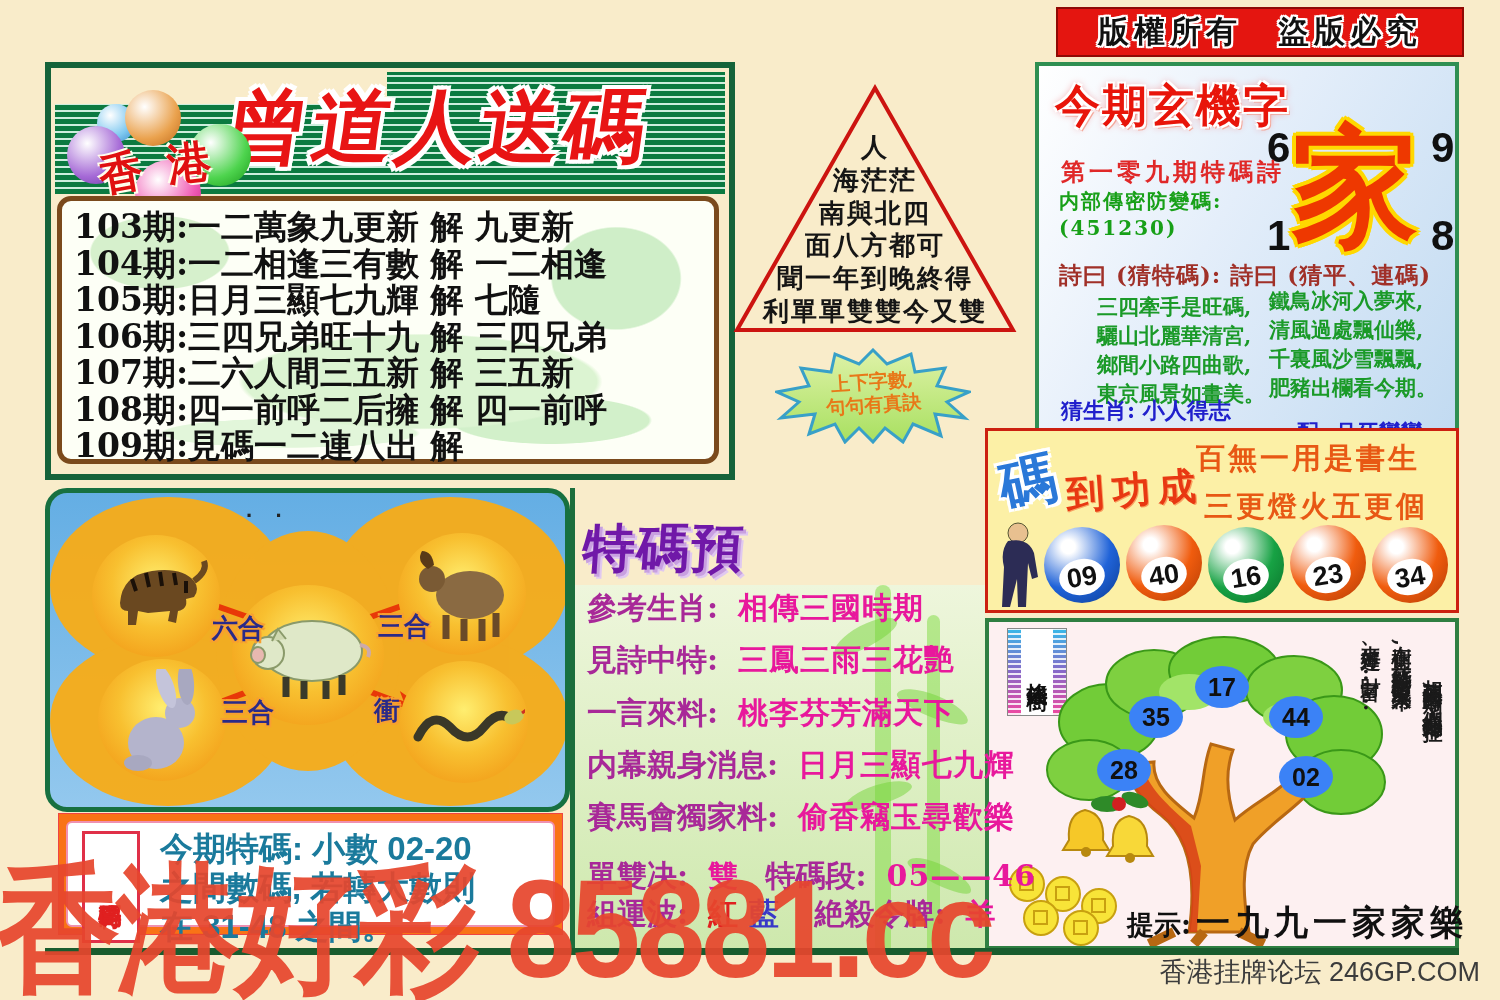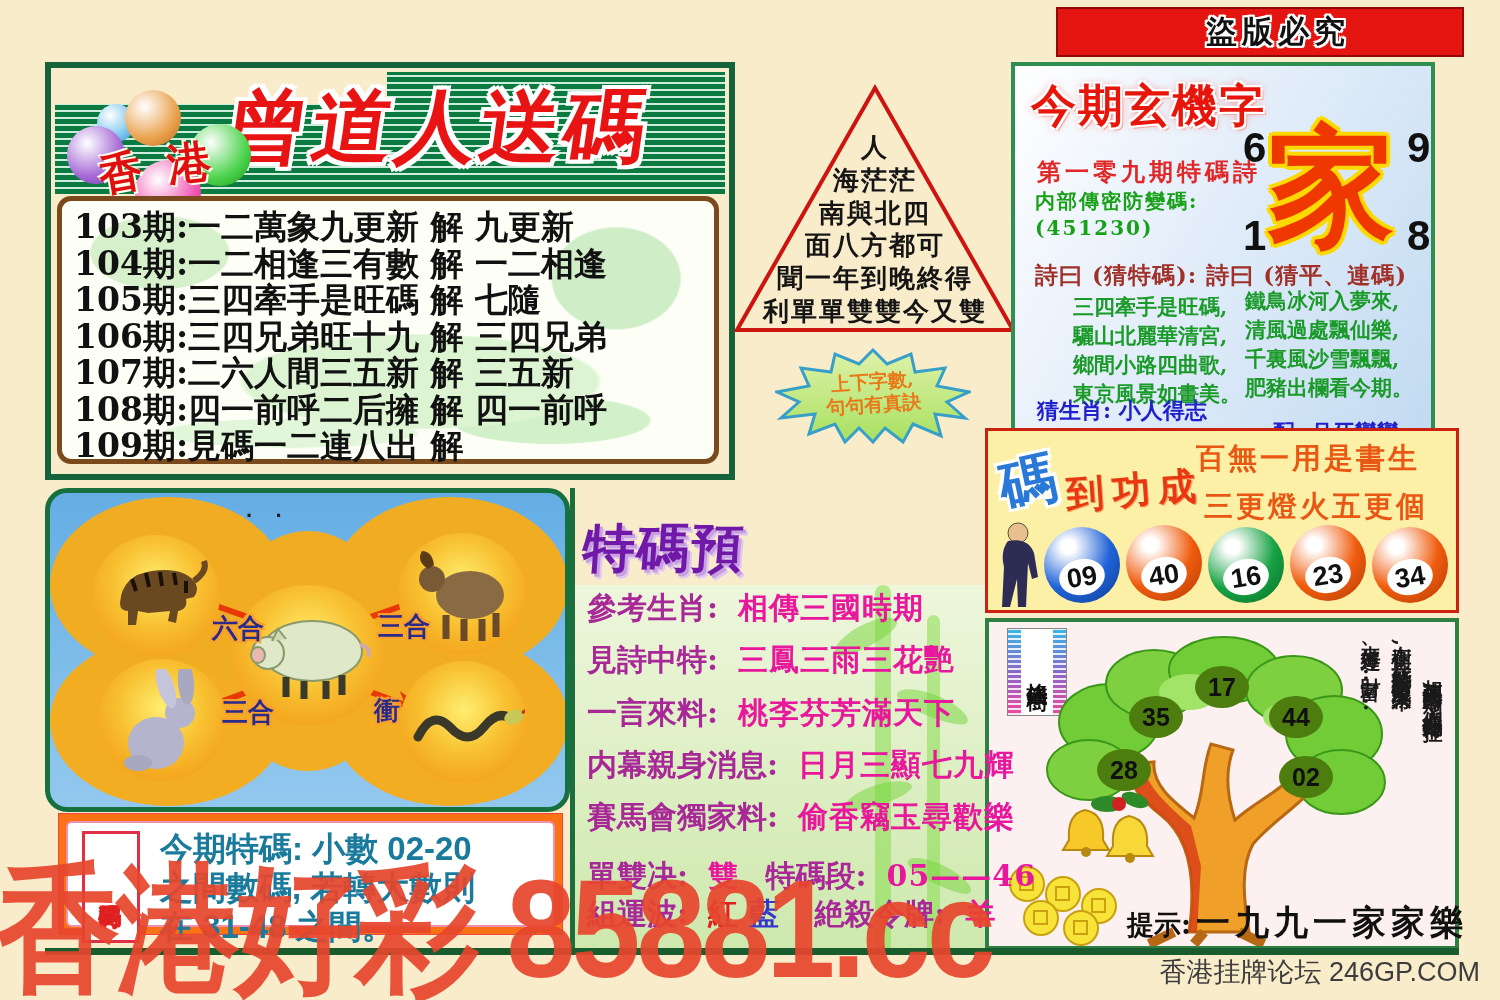--- a/index.html
+++ b/index.html
@@ -38,21 +38,21 @@
   .triangle-wrap{left:733px;top:84px;width:284px;height:252px;}
   .tri-line{position:absolute;width:100%;text-align:center;font-size:26px;font-weight:600;color:#151515;
     letter-spacing:2px;font-family:"DejaVu Serif",serif;white-space:nowrap;}
 
   
   .starburst{left:775px;top:348px;width:196px;height:96px;}
   .star-text{position:absolute;width:100%;top:22px;text-align:center;transform:rotate(-4deg);
     font-size:19px;font-weight:bold;color:#e87818;line-height:23px;font-family:"DejaVu Serif",serif;}
 
   
-  .mystery{left:1011px;top:62px;width:424px;height:456px;box-sizing:border-box;border:4px solid #2f8f52;
+  .mystery{left:1035px;top:62px;width:424px;height:456px;box-sizing:border-box;border:4px solid #2f8f52;
     background:linear-gradient(120deg,#ffffff 0%,#e4eefa 40%,#bdd8f0 100%);}
   .mys-title{left:16px;top:10px;font-size:45px;font-weight:bold;color:#e8150a;letter-spacing:2px;white-space:nowrap;
     font-family:"DejaVu Serif",serif;
     text-shadow:-2px -2px 0 #fff,2px -2px 0 #fff,-2px 2px 0 #fff,2px 2px 0 #fff,0 0 8px #f08080,3px 3px 0 #f4b0a0;}
   .corner-num{font-size:42px;font-weight:bold;color:#101010;}
   .big-char{left:252px;top:36px;font-size:128px;font-weight:bold;color:#ee3800;font-family:"DejaVu Serif",serif;
     text-shadow:-4px 0 0 #ffd800,4px 0 0 #ffd800,0 -4px 0 #ffd800,0 4px 0 #ffd800,-3px -3px 0 #ffd800,3px 3px 0 #ffd800,-3px 3px 0 #ffd800,3px -3px 0 #ffd800;}
   .poem-title{left:22px;top:90px;font-size:24px;font-weight:bold;color:#e02828;letter-spacing:4px;font-family:"DejaVu Serif",serif;}
   .secret{font-size:20px;font-weight:bold;color:#18a018;letter-spacing:2px;font-family:"DejaVu Serif",serif;}
   .shiyue{left:20px;top:194px;font-size:23px;font-weight:bold;color:#a03028;letter-spacing:1px;white-space:nowrap;font-family:"DejaVu Serif",serif;}
@@ -72,21 +72,21 @@
   .ball .numoval span{font-size:27px;font-weight:bold;color:#101010;transform:rotate(3deg);}
 
   
   .treepanel{left:985px;top:618px;width:474px;height:332px;box-sizing:border-box;border:4px solid #2f7f42;background:#fdf0f1;}
   .treelabel{left:18px;top:6px;width:58px;height:86px;display:flex;border:1px solid #888;background:#fff;}
   .treelabel .stripecol{width:13px;height:100%;
     background:repeating-linear-gradient(0deg,rgba(255,255,255,.85) 0 2px,transparent 2px 5px),
     linear-gradient(#38b8e8,#8868c8,#f048a0);}
   .treelabel .chars{flex:1;writing-mode:vertical-rl;text-orientation:upright;font-size:21px;font-weight:bold;color:#111;
     display:flex;align-items:center;justify-content:center;font-family:"DejaVu Serif",serif;letter-spacing:4px;}
-  .treenum{position:absolute;width:54px;height:42px;background:#4d7c0f;border-radius:50%;display:flex;align-items:center;justify-content:center;
+  .treenum{position:absolute;width:54px;height:42px;background:#3b82f6;border-radius:50%;display:flex;align-items:center;justify-content:center;
     font-size:25px;font-weight:bold;color:#101010;}
   .hint{left:138px;top:278px;white-space:nowrap;font-family:"DejaVu Serif",serif;color:#101010;}
   .hint .h1{font-size:27px;font-weight:bold;}
   .hint .h2{font-size:34px;font-weight:bold;letter-spacing:5px;}
   .treelegend{left:366px;top:8px;height:306px;writing-mode:vertical-rl;font-size:20px;font-weight:bold;color:#1a1a1a;
     font-family:"DejaVu Serif",serif;letter-spacing:3px;line-height:31px;}
   .treelegend div{height:100%;}
 
   
   .zodiac{left:45px;top:488px;width:525px;height:324px;box-sizing:border-box;border:5px solid #177040;border-radius:22px;
@@ -123,41 +123,42 @@
   .watermark{left:-4px;top:838px;font-size:124px;font-weight:800;color:rgba(230,70,45,.93);letter-spacing:-4px;
     transform:scaleY(1.12);transform-origin:top left;white-space:nowrap;z-index:60;}
   .footer{left:1150px;top:954px;width:330px;text-align:right;font-size:27px;color:#3c3c3c;}
 </style>
 </head>
 <body>
 
 <div id="page">
 
   <div class="abs copyright">
+    <span>版權所有</span>
     <span style="width:36px;"></span>
     <span>盜版必究</span>
   </div>
 
   <div class="abs tl-panel">
     <div class="abs stripes"></div>
     <div class="abs notch"></div>
     <div class="abs main-title">曾道人送碼</div>
 
     <div class="abs balloon" style="left:46px;top:36px;width:38px;height:38px;background:radial-gradient(circle at 35% 30%,#fff,#7ec8f0 60%,#3a88c8);"></div>
     <div class="abs balloon" style="left:74px;top:22px;width:56px;height:56px;background:radial-gradient(circle at 35% 30%,#fff,#eaa24e 60%,#c06818);"></div>
     <div class="abs balloon" style="left:16px;top:58px;width:58px;height:58px;background:radial-gradient(circle at 35% 30%,#fff,#a569d6 60%,#6838a0);"></div>
     <div class="abs balloon" style="left:138px;top:56px;width:62px;height:62px;background:radial-gradient(circle at 35% 30%,#fff,#4ed44e 60%,#189818);"></div>
     <div class="abs balloon" style="left:84px;top:92px;width:66px;height:66px;background:radial-gradient(circle at 35% 30%,#fff,#f05ab4 60%,#c02078);"></div>
     <div class="abs hk-char" style="left:48px;top:76px;transform:rotate(-10deg);">香</div>
     <div class="abs hk-char" style="left:116px;top:66px;transform:rotate(-6deg);">港</div>
 
     <div class="abs period-box">
       <div class="period-row">103期:一二萬象九更新 解 九更新</div>
       <div class="period-row">104期:一二相逢三有數 解 一二相逢</div>
-      <div class="period-row">105期:三四牽手是旺碼 解 七隨</div>
+      <div class="period-row">105期:日月三顯七九輝 解 七隨</div>
       <div class="period-row">106期:三四兄弟旺十九 解 三四兄弟</div>
       <div class="period-row">107期:二六人間三五新 解 三五新</div>
       <div class="period-row">108期:四一前呼二后擁 解 四一前呼</div>
       <div class="period-row">109期:見碼一二連八出 解</div>
     </div>
   </div>
 
   <div class="abs triangle-wrap">
     <svg width="284" height="252" viewBox="0 0 284 252">
       <polygon points="142,4 4,246 280,246" fill="none" stroke="#cc1410" stroke-width="4"></polygon>

